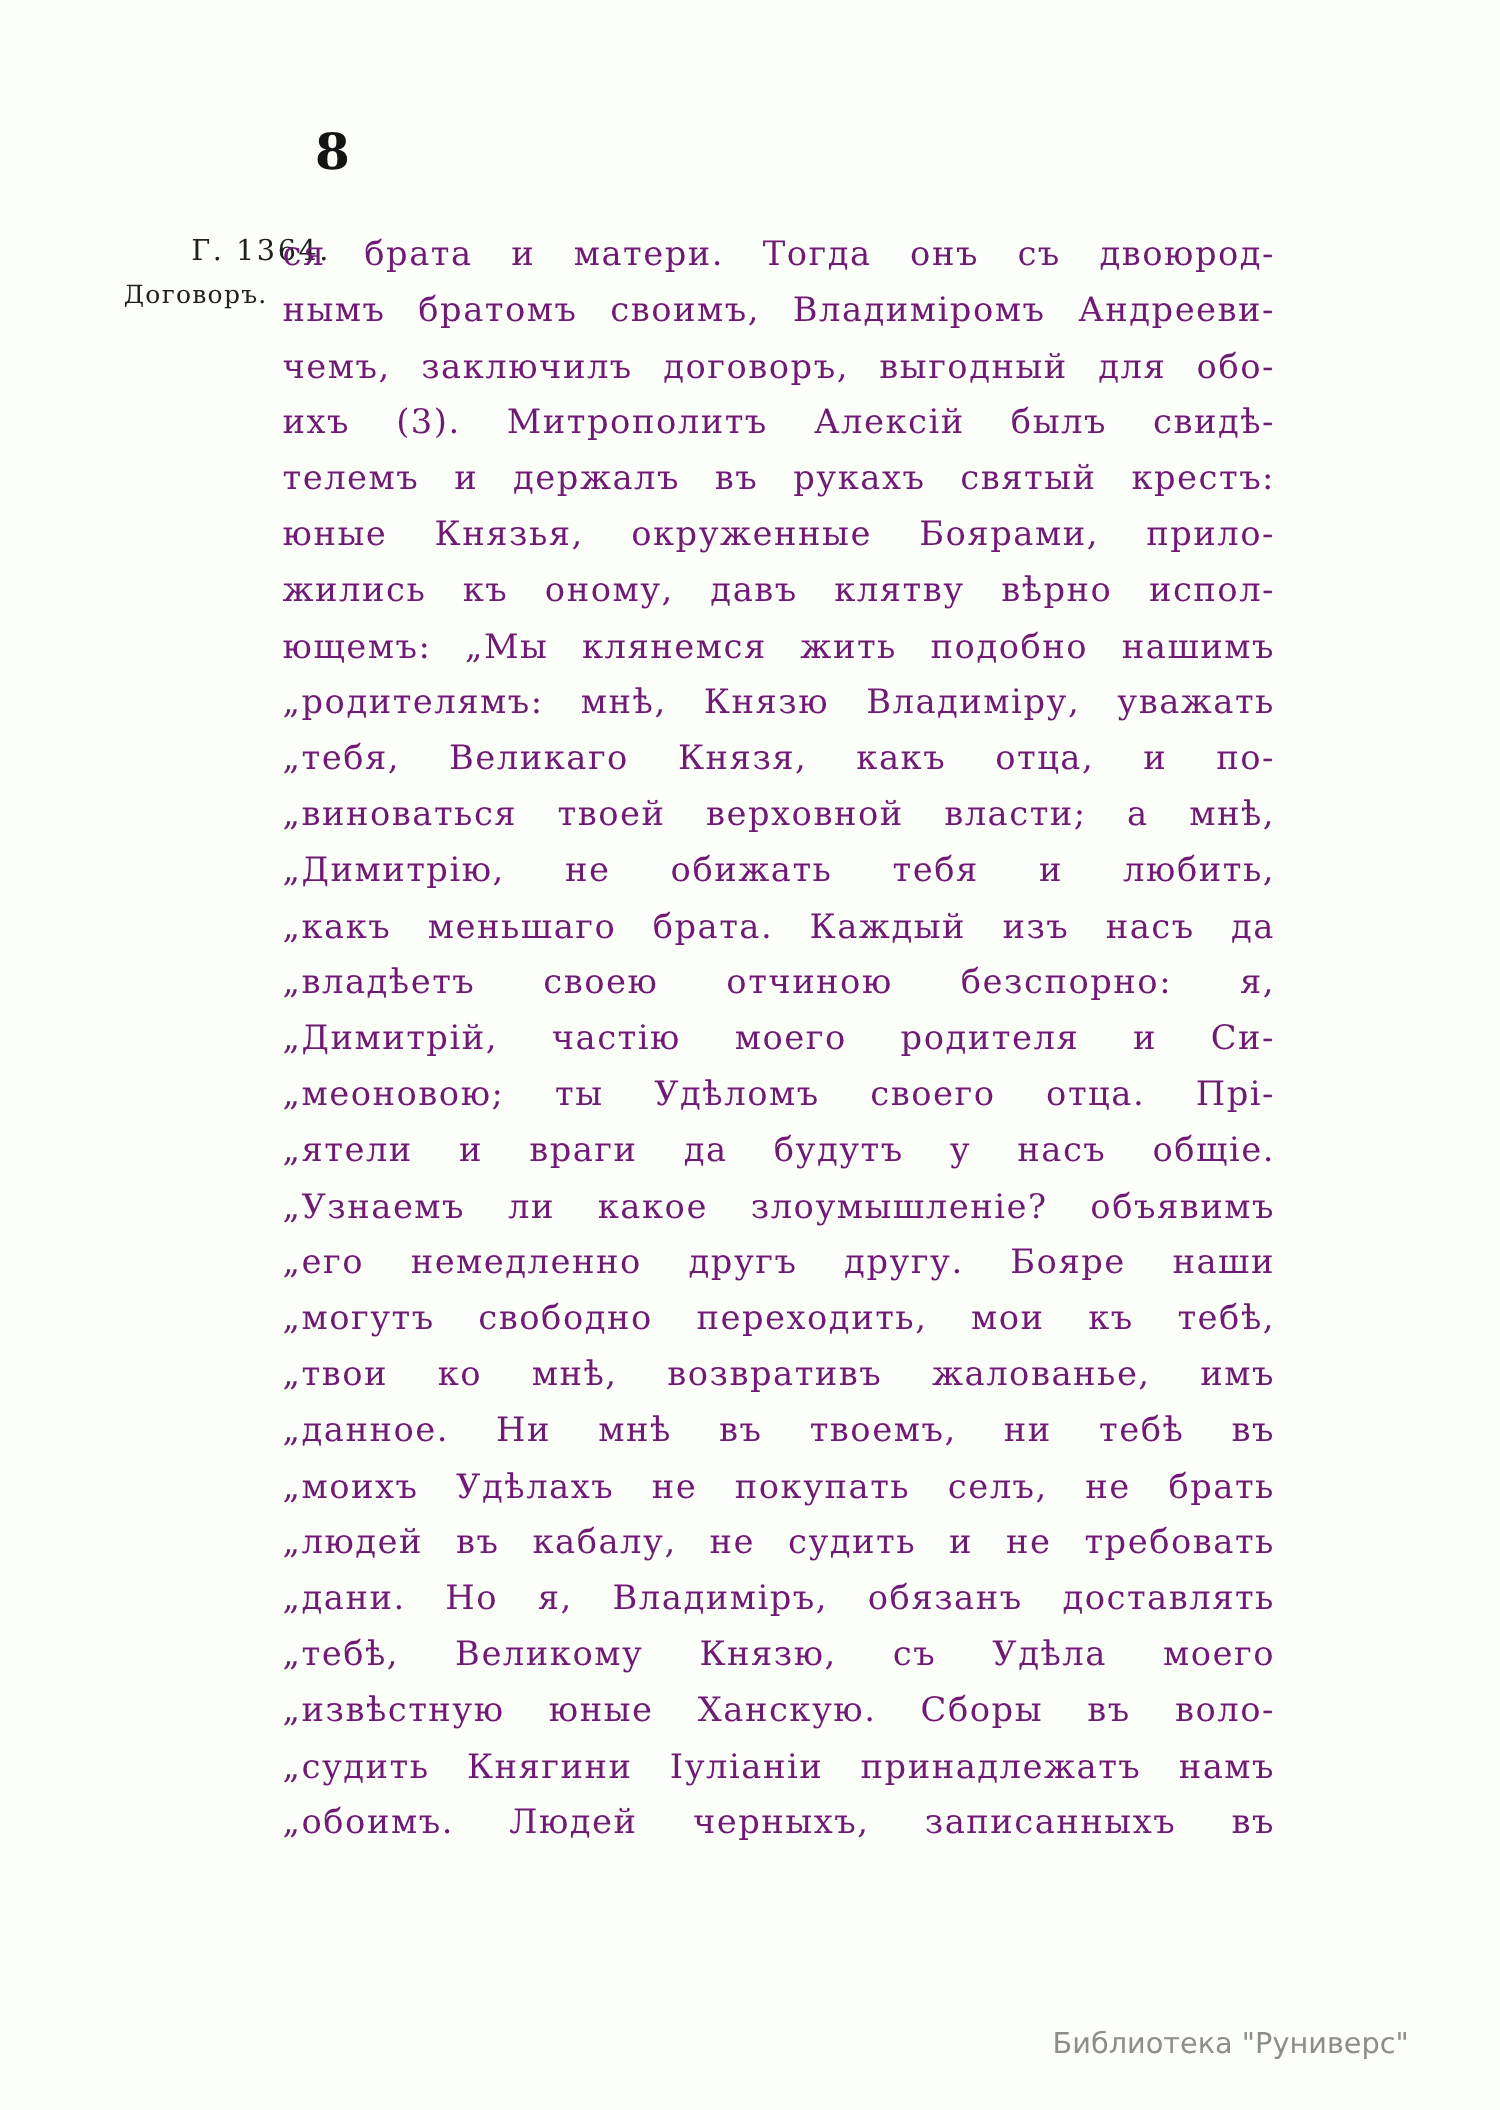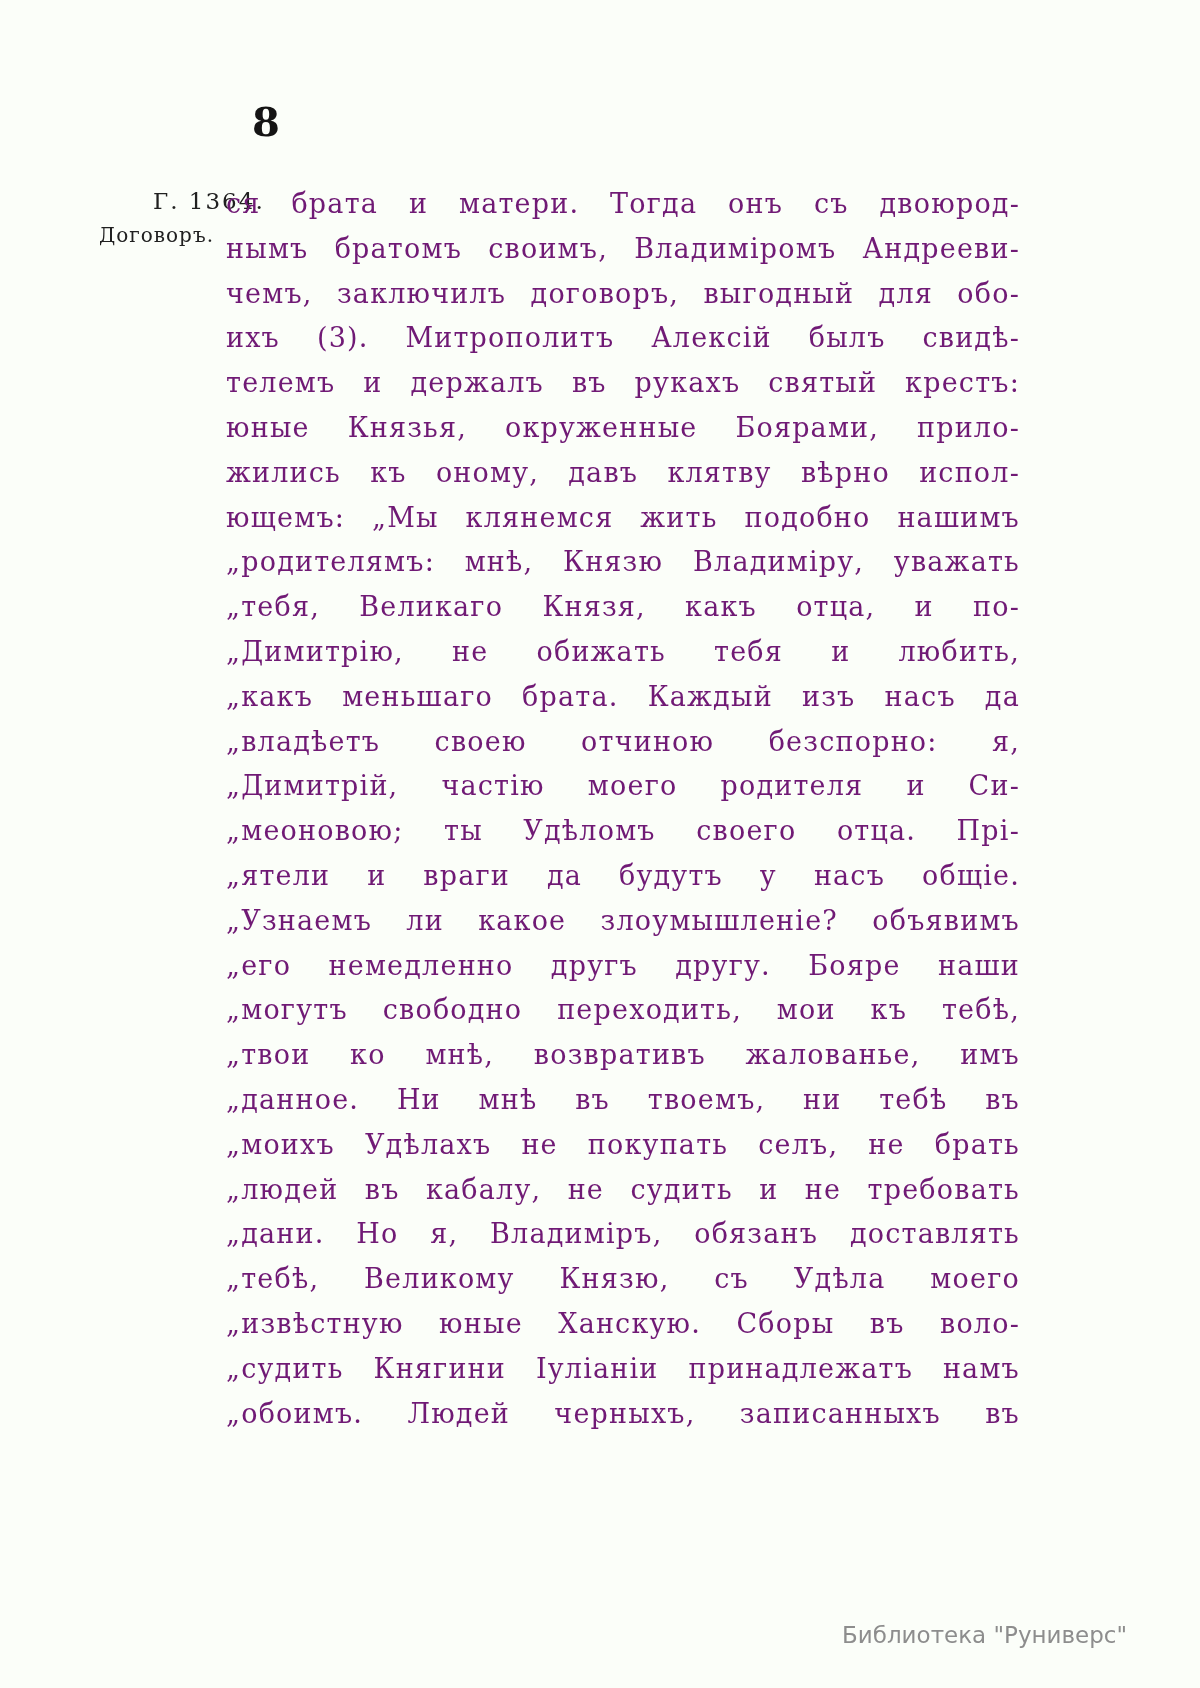--- a/index.html
+++ b/index.html
@@ -94,20 +94,21 @@
     <div class="line">ся брата и матери. Тогда онъ съ двоюрод-</div>
     <div class="line">нымъ братомъ своимъ, Владиміромъ Андрееви-</div>
     <div class="line">чемъ, заключилъ договоръ, выгодный для обо-</div>
     <div class="line">ихъ (3). Митрополитъ Алексій былъ свидѣ-</div>
     <div class="line">телемъ и держалъ въ рукахъ святый крестъ:</div>
     <div class="line">юные Князья, окруженные Боярами, прило-</div>
     <div class="line">жились къ оному, давъ клятву вѣрно испол-</div>
     <div class="line">ющемъ: „Мы клянемся жить подобно нашимъ</div>
     <div class="line">„родителямъ: мнѣ, Князю Владиміру, уважать</div>
     <div class="line">„тебя, Великаго Князя, какъ отца, и по-</div>
+    <div class="line">„виноваться твоей верховной власти; а мнѣ,</div>
     <div class="line">„Димитрію, не обижать тебя и любить,</div>
     <div class="line">„какъ меньшаго брата. Каждый изъ насъ да</div>
     <div class="line">„владѣетъ своею отчиною безспорно: я,</div>
     <div class="line">„Димитрій, частію моего родителя и Си-</div>
     <div class="line">„меоновою; ты Удѣломъ своего отца. Прі-</div>
     <div class="line">„ятели и враги да будутъ у насъ общіе.</div>
     <div class="line">„Узнаемъ ли какое злоумышленіе? объявимъ</div>
     <div class="line">„его немедленно другъ другу. Бояре наши</div>
     <div class="line">„могутъ свободно переходить, мои къ тебѣ,</div>
     <div class="line">„твои ко мнѣ, возвративъ жалованье, имъ</div>

